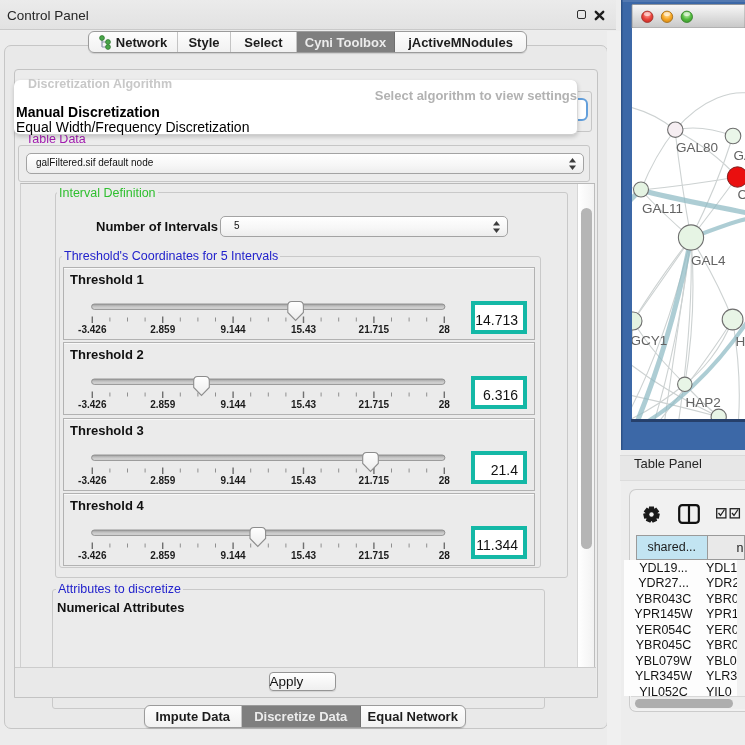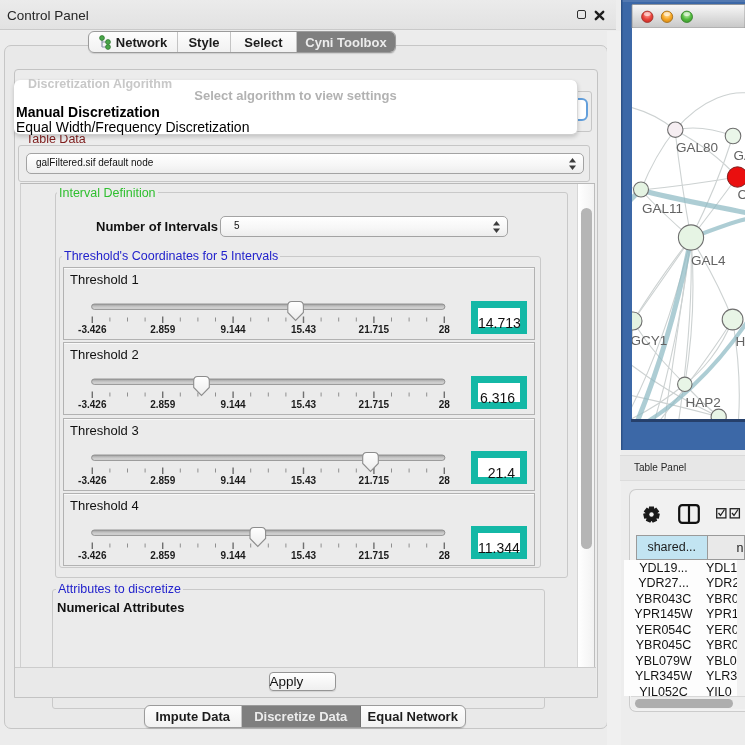--- a/index.html
+++ b/index.html
@@ -15,60 +15,60 @@
 .tabbar{position:absolute;display:flex;height:22px;border:1px solid #9b9b9b;border-radius:6px;background:linear-gradient(#fdfdfd,#f1f1f1);overflow:hidden;box-shadow:0 1px 1px rgba(0,0,0,0.12)}
 .tabbar .tab{height:100%;display:flex;align-items:center;justify-content:center;font-size:13px;font-weight:bold;color:#1c1c1c;border-right:1px solid #c4c4c4}
 .tabbar .tab:last-child{border-right:none}
 .tabbar .sel{background:#7f7f7f;color:#ececec;border-right-color:#6e6e6e}
 #toptabs{left:88px;top:31px}
 #bottabs{left:144px;top:705px;height:23px}
 
 #dgroup{position:absolute;left:22px;top:91px;width:570px;height:41px;border:1px solid #c6c6c6;border-radius:3px}
 #dcombo{position:absolute;left:560px;top:98px;width:28px;height:23px;border:2.5px solid #639fdb;border-radius:6px;background:#fff}
 
-#tdlabel{position:absolute;left:26px;top:132px;font-size:12.5px;color:#7f1d1d}
+#tdlabel{position:absolute;left:26px;top:132px;font-size:12.5px;color:#a21caf}
 #tdgroup{position:absolute;left:18px;top:145px;width:572px;height:37px;border:1px solid #c6c6c6;border-radius:3px}
 .combo{position:absolute;border:1px solid #a3a3a3;border-radius:5px;background:linear-gradient(#ffffff,#f6f6f6 60%,#ededed);font-size:10px;color:#111}
 .combo span{position:absolute;left:9px;top:2.5px}
 .stepper{position:absolute;right:6px;top:3px}
 
 #viewport{position:absolute;left:20px;top:183px;width:575px;height:484px;border-top:1px solid #b9b9b9;border-left:1px solid #cfcfcf;background:#ebebeb;overflow:hidden}
 #vsb{position:absolute;left:577px;top:184px;width:18px;height:483px;background:linear-gradient(90deg,#ffffff,#f2f2f2);border-left:1px solid #d6d6d6;border-right:1px solid #bdbdbd}
 #vsb .thumb{position:absolute;left:3px;top:24px;width:11px;height:341px;border-radius:6px;background:#b5b5b5}
 
 .grp{position:absolute;border:1px solid #c9c9c9;border-radius:3px}
 .grplabel{position:absolute;font-size:12.5px;background:#ebebeb;padding:0 2px}
 #ivgroup{left:55px;top:192px;width:513px;height:386px}
 #ivlabel{left:57px;top:186px;color:#2fbf2f}
 #noi{position:absolute;left:96px;top:219px;font-size:13px;font-weight:bold;color:#111}
 #thgroup{left:58.5px;top:256px;width:482px;height:312px}
 #thlabel{left:62px;top:249px;color:#2222cc}
 .tpanel{position:absolute;left:63px;width:472px;height:73px;border:1px solid #b2b2b2;background:#ebebeb;box-shadow:inset 0 1px 0 rgba(255,255,255,.7)}
-.ttitle{position:absolute;left:6px;top:4px;font-size:13px;font-weight:normal;color:#111}
-.tval{position:absolute;left:407px;top:32.5px;width:56px;height:33px;border:7px solid #14b8a6;background:#fff;font-size:14px;color:#111;text-align:right;padding-right:5px;line-height:31px}
+.ttitle{position:absolute;left:6px;top:4px;font-size:13px;font-weight:bold;color:#111}
+.tval{position:absolute;left:407px;top:32.5px;width:56px;height:33px;border:4px solid #14b8a6;background:#fff;font-size:14px;color:#111;text-align:right;padding-right:5px;line-height:31px}
 #atgroup{left:51.5px;top:588.5px;width:493px;height:120px}
 #atlabel{left:56px;top:582px;color:#2222cc}
 #numattr{position:absolute;left:57px;top:600px;font-size:13px;font-weight:bold;color:#111}
 #attrlist{position:absolute;left:58px;top:618.5px;width:472px;height:48.5px;background:#fff;border:1px solid #c2c2c2;font-size:12.5px;color:#111;overflow:hidden}
 #attrlist .li{position:absolute;left:10px}
 #alsb{position:absolute;left:460px;top:2px;width:9px;height:44px;border-radius:5px;background:#b3b3b3}
 
 #applyarea{position:absolute;left:15px;top:667px;width:581px;height:30px;background:#e9e9e9;border-top:1px solid #cccccc}
 #applybtn{position:absolute;left:268.5px;top:672px;width:67px;height:19px;border:1px solid #959595;border-radius:4px;background:linear-gradient(#ffffff,#efefef);font-size:13.5px;color:#141414;line-height:17px;box-shadow:0 1px 1px rgba(0,0,0,0.1)}
 
 #popup{position:absolute;left:14px;top:80px;width:564px;height:54.5px;background:#fff;border-radius:6px;border-bottom:1px solid #cfcfcf;border-right:1px solid #d8d8d8;box-shadow:0 2px 4px rgba(0,0,0,0.18)}
 #popup .ghost1{position:absolute;left:14px;top:-3px;font-size:12.5px;font-weight:bold;color:#c8c8c8;white-space:nowrap}
-#popup .it0{position:absolute;left:0;right:0;top:7.5px;text-align:center;font-size:13px;font-weight:bold;color:#b2b2b2}
+#popup .it0{position:absolute;left:0;right:0;top:7.5px;text-align:right;font-size:13px;font-weight:bold;color:#b2b2b2}
 #popup .it1{position:absolute;left:2px;top:23.5px;font-size:14px;font-weight:bold;color:#000}
 #popup .it2{position:absolute;left:2px;top:39px;font-size:14px;color:#000}
 
 #rstrip{position:absolute;left:607px;top:31px;width:14px;height:714px;background:#f0f0f0}
 #netwin{position:absolute;left:621px;top:0;width:124px;height:450px}
 #tptitle{position:absolute;left:620px;top:455px;width:125px;height:26px;background:#e7e7e7;border-top:1px solid #d9d9d9;border-bottom:1px solid #dcdcdc}
-#tptitle span{position:absolute;left:14px;top:6px;font-size:10px;color:#262626}
+#tptitle span{position:absolute;left:14px;top:0;font-size:13px;color:#262626}
 #tablepanel{position:absolute;left:629px;top:489px;width:116px;height:223px;border:1px solid #cccccc;border-radius:7px 0 0 7px;background:#f1f1f1;border-right:none}
 #thead1{position:absolute;left:636px;top:534.5px;width:71.5px;height:25px;background:#c2e4f2;border:1px solid #9a9a9a;font-size:12.5px;color:#1c1c1c;text-align:center;line-height:23px}
 #thead2{position:absolute;left:707.5px;top:534.5px;width:37.5px;height:25px;background:#e9e9e9;border:1px solid #9a9a9a;border-left:none;font-size:12.5px;color:#1c1c1c}
 #thead2 span{position:absolute;left:29px;top:1px;line-height:23px}
 #tbody{position:absolute;left:624px;top:559.5px;width:113px;height:136px;background:#fdfdfd;overflow:hidden}
 .trow{position:absolute;left:0;width:113px;height:15.5px;font-size:12.5px;color:#141414}
 .trow .c1{position:absolute;left:4px;width:71px;text-align:center;top:0.5px}
 .trow .c2{position:absolute;left:82px;top:0.5px}
 #hsb{position:absolute;left:631px;top:695.5px;width:114px;height:13px;background:#ededed;border-top:1px solid #d8d8d8}
 #hsb .thumb{position:absolute;left:4px;top:2px;width:98px;height:9px;border-radius:5px;background:#aeaeae}
@@ -88,20 +88,21 @@
   <div class="tabbar" id="toptabs">
     <div class="tab" style="width:89px"><svg width="13" height="15" viewBox="0 0 13 15" style="margin-right:4px">
           <path d="M3,3.5 L3,12 M3,7 L8,7 M3,12 L8,12" stroke="#8a94a8" stroke-width="1.2" fill="none"></path>
           <circle cx="3" cy="3" r="2.4" fill="#4aa64a" stroke="#2e7a2e" stroke-width="0.8"></circle>
           <circle cx="9" cy="7" r="2.4" fill="#4aa64a" stroke="#2e7a2e" stroke-width="0.8"></circle>
           <circle cx="9" cy="12" r="2.4" fill="#4aa64a" stroke="#2e7a2e" stroke-width="0.8"></circle>
         </svg>Network</div>
     <div class="tab" style="width:53px">Style</div>
     <div class="tab" style="width:66px">Select</div>
     <div class="tab sel" style="width:98px">Cyni Toolbox</div>
+    <div class="tab" style="width:131px">jActiveMNodules</div>
   </div>
   
   <div id="dgroup"></div>
   <div id="dcombo"></div>
   
   <div id="tdgroup"></div>
   <div id="tdlabel">Table Data</div>
   <div class="combo" style="left:26px;top:153px;width:558px;height:21px">
       <span>galFiltered.sif default node</span>
     <svg class="stepper" width="9" height="14" viewBox="0 0 9 14">

